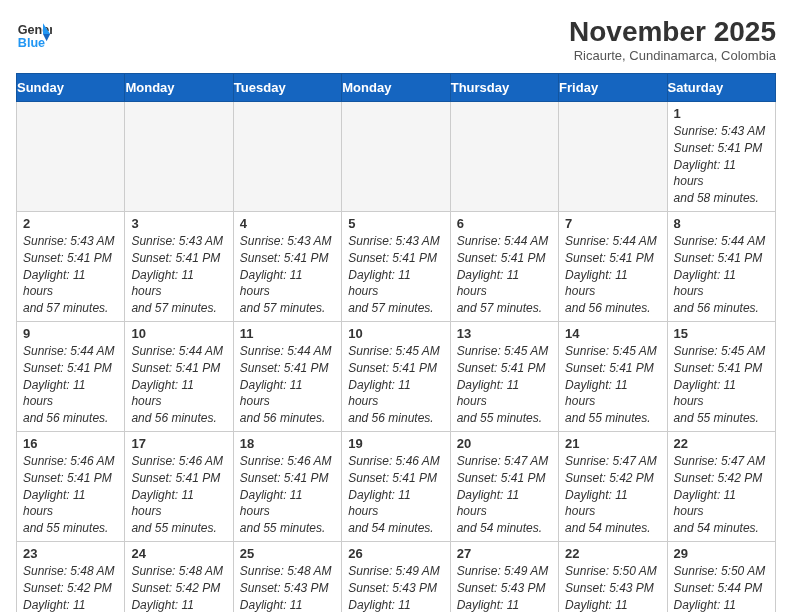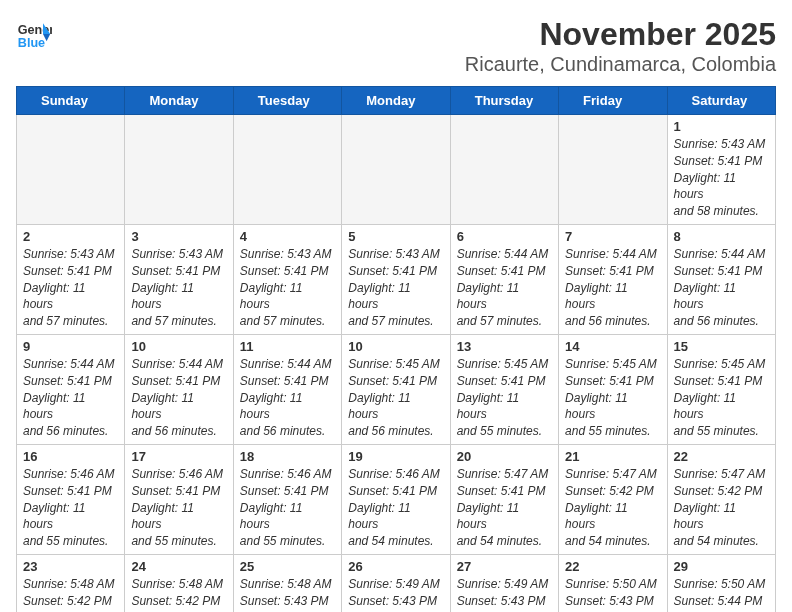--- a/index.html
+++ b/index.html
@@ -22,39 +22,39 @@
       gap: 4px;
     }
     .logo-icon {
       width: 36px;
       height: 36px;
     }
     .title-area {
       text-align: right;
     }
     .month-title {
-      font-size: 32px;
+      font-size: 28px;
       font-weight: bold;
       color: #333;
     }
     .location {
-      font-size: 20px;
+      font-size: 13px;
       color: #555;
     }
     .calendar {
       width: 100%;
       border-collapse: collapse;
       border: 1px solid #ccc;
     }
     .calendar th {
       background: #1565C0;
       color: #fff;
       font-size: 13px;
       font-weight: bold;
-      padding: 6px 24px;
+      padding: 6px 0;
       text-align: left;
       border: 1px solid #1255a0;
     }
     .calendar td {
       border: 1px solid #ccc;
       vertical-align: top;
       padding: 4px 6px;
       width: 108px;
       min-height: 80px;
       font-size: 10px;

